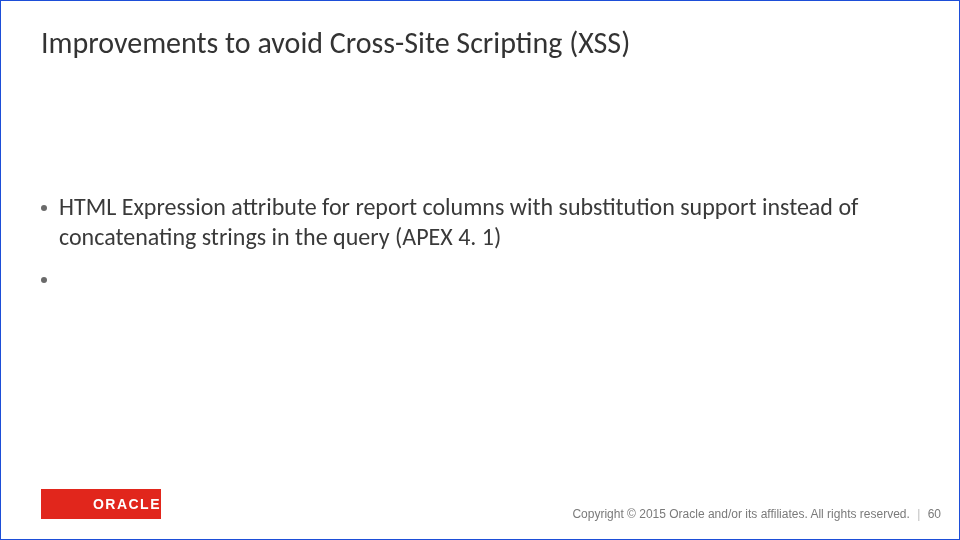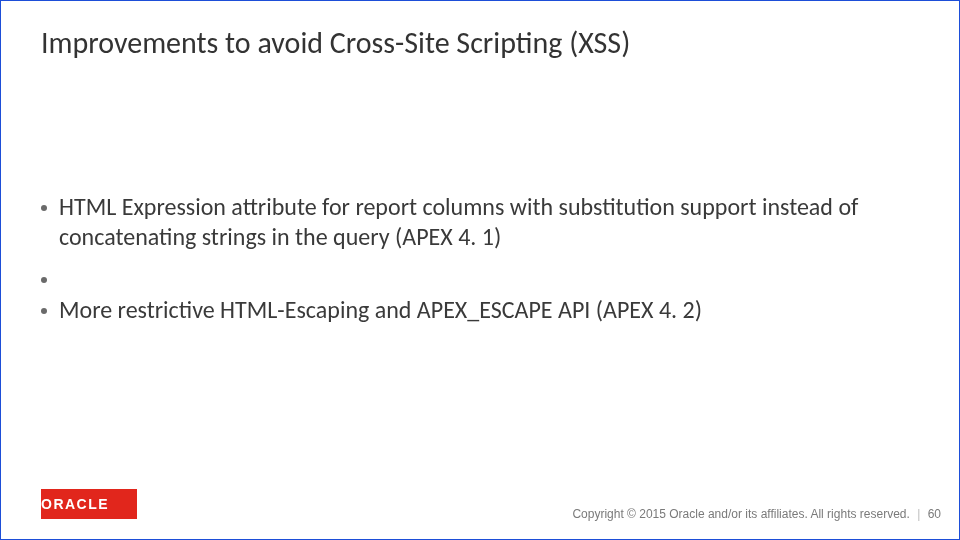--- a/index.html
+++ b/index.html
@@ -54,26 +54,26 @@
   .bullet .text {
     font-size: 24px;
     line-height: 1.25;
     color: #3a3a3a;
     font-weight: 400;
   }
   .logo {
     position: absolute;
     left: 40px;
     bottom: 20px;
-    width: 96px;
+    width: 120px;
     height: 30px;
     background: #e1261c;
     display: flex;
     align-items: center;
-    justify-content: flex-start;
+    justify-content: flex-end;
   }
   .logo-text {
     color: #ffffff;
     font-family: Arial, Helvetica, sans-serif;
     font-weight: 700;
     font-size: 14px;
     letter-spacing: 1.5px;
   }
   .footer {
     position: absolute;
@@ -96,24 +96,20 @@
   <div class="title">Improvements to avoid Cross-Site Scripting (XSS)</div>
 
   <div class="body">
     <div class="bullet">
       <div class="dot"></div>
       <div class="text">HTML Expression attribute for report columns with substitution support instead of concatenating strings in the query (APEX 4. 1)</div>
     </div>
     <div class="bullet">
       <div class="dot"></div>
     </div>
-    <div class="bullet">
-      <div class="dot"></div>
-      <div class="text">More restrictive HTML-Escaping and APEX_ESCAPE API (APEX 4. 2)</div>
-    </div>
   </div>
 
   <div class="logo">
     <span class="logo-text">ORACLE</span>
   </div>
 
   <div class="footer">
     <span>Copyright © 2015 Oracle and/or its affiliates. All rights reserved.</span>
     <span class="sep">|</span>
     <span>60</span>

